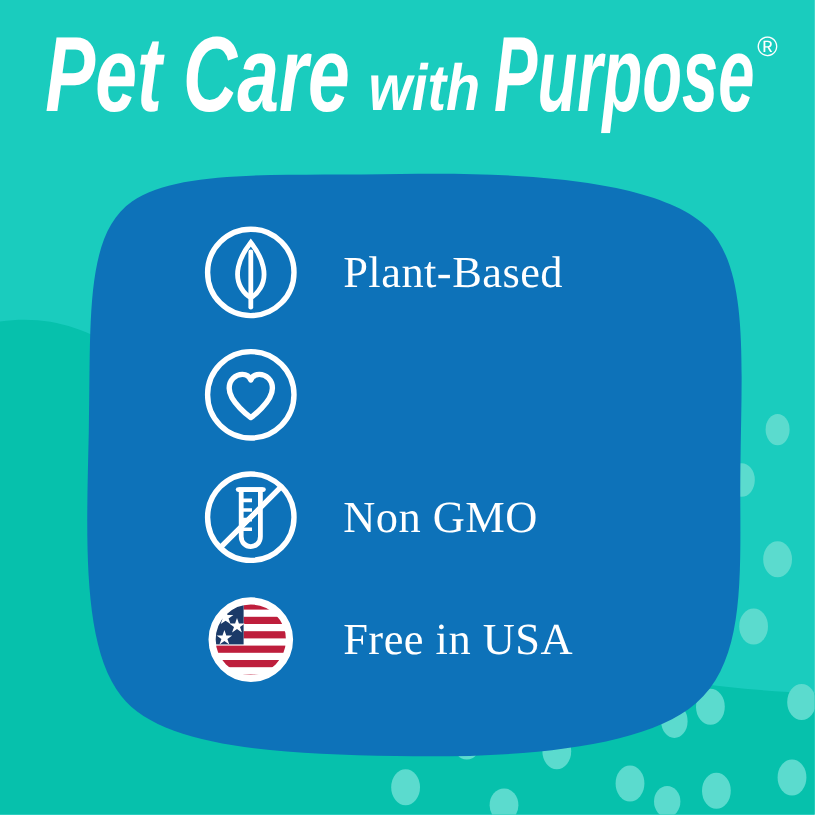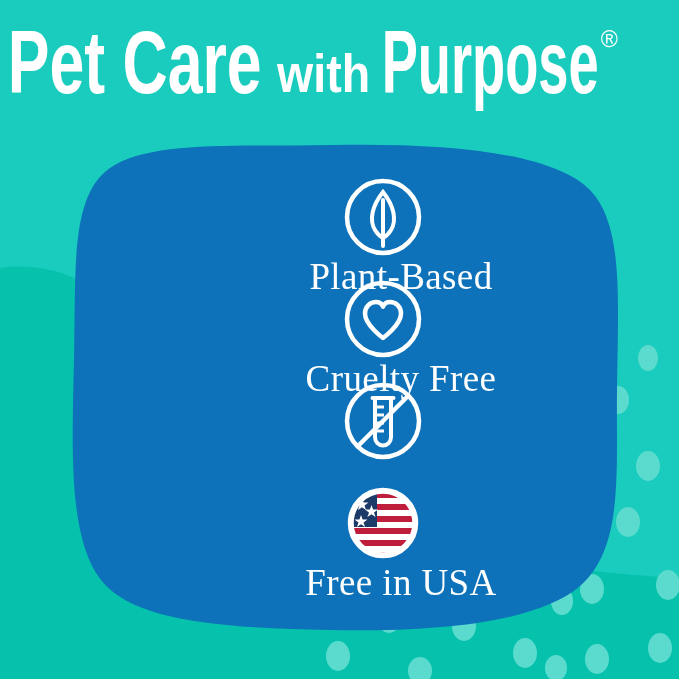--- a/index.html
+++ b/index.html
@@ -26,38 +26,39 @@
 
   
   #headline {
     position: absolute;
     left: 0;
     top: 14px;
     width: 679px;
     height: 100px;
     display: flex;
     align-items: center;
+    justify-content: center;
     z-index: 5;
     pointer-events: none;
+    font-style: italic;
   }
   #headline-svg { display: block; }
 
   
   #features {
     position: absolute;
     left: 168px;
     top: 176px;
     width: 430px;
     z-index: 6;
   }
   .feature-row {
     display: flex;
     align-items: center;
     height: 102px;
-    flex-direction: column;
   }
   .feature-icon {
     width: 82px;
     height: 82px;
     flex: 0 0 82px;
     display: block;
   }
   .feature-label {
     margin-left: 36px;
     color: #ffffff;
@@ -132,37 +133,37 @@
       </svg>
       <div class="feature-label">Plant-Based</div>
     </div>
 
     <div class="feature-row">
       <svg class="feature-icon" viewBox="0 0 82 82">
         <circle cx="41" cy="41" r="36" fill="none" stroke="#FFFFFF" stroke-width="4.5"></circle>
         <path d="M41 60 C41 60 23 47 23 35.5 C23 28.5 28.3 24 34 24 C37.6 24 40 26.2 41 28.6
                  C42 26.2 44.4 24 48 24 C53.7 24 59 28.5 59 35.5 C59 47 41 60 41 60 Z" fill="none" stroke="#FFFFFF" stroke-width="4.5" stroke-linejoin="round"></path>
       </svg>
-      <div class="feature-label">Cruelty Free</div>
     </div>
 
     <div class="feature-row">
       <svg class="feature-icon" viewBox="0 0 82 82">
         <circle cx="41" cy="41" r="36" fill="none" stroke="#FFFFFF" stroke-width="4.5"></circle>
 
         <path d="M33 18 L49 18 L49 57 C49 62 45.4 65.5 41 65.5 C36.6 65.5 33 62 33 57 Z" fill="none" stroke="#FFFFFF" stroke-width="4"></path>
         <line x1="30.5" y1="18" x2="51.5" y2="18" stroke="#FFFFFF" stroke-width="4" stroke-linecap="round"></line>
 
         <line x1="33" y1="27" x2="42" y2="27" stroke="#FFFFFF" stroke-width="3"></line>
         <line x1="33" y1="35" x2="42" y2="35" stroke="#FFFFFF" stroke-width="3"></line>
         <line x1="33" y1="43" x2="42" y2="43" stroke="#FFFFFF" stroke-width="3"></line>
         <line x1="33" y1="51" x2="42" y2="51" stroke="#FFFFFF" stroke-width="3"></line>
 
         <line x1="66" y1="16" x2="16" y2="66" stroke="#FFFFFF" stroke-width="4.5" stroke-linecap="round"></line>
       </svg>
+      <div class="feature-label">Non GMO</div>
     </div>
 
     <div class="feature-row">
       <svg class="feature-icon" viewBox="0 0 82 82">
         <defs>
           <clipPath id="badgeClip">
               <circle cx="41" cy="41" r="31"></circle>
             </clipPath>
         </defs>
         <circle cx="41" cy="41" r="34" fill="#FFFFFF"></circle>

